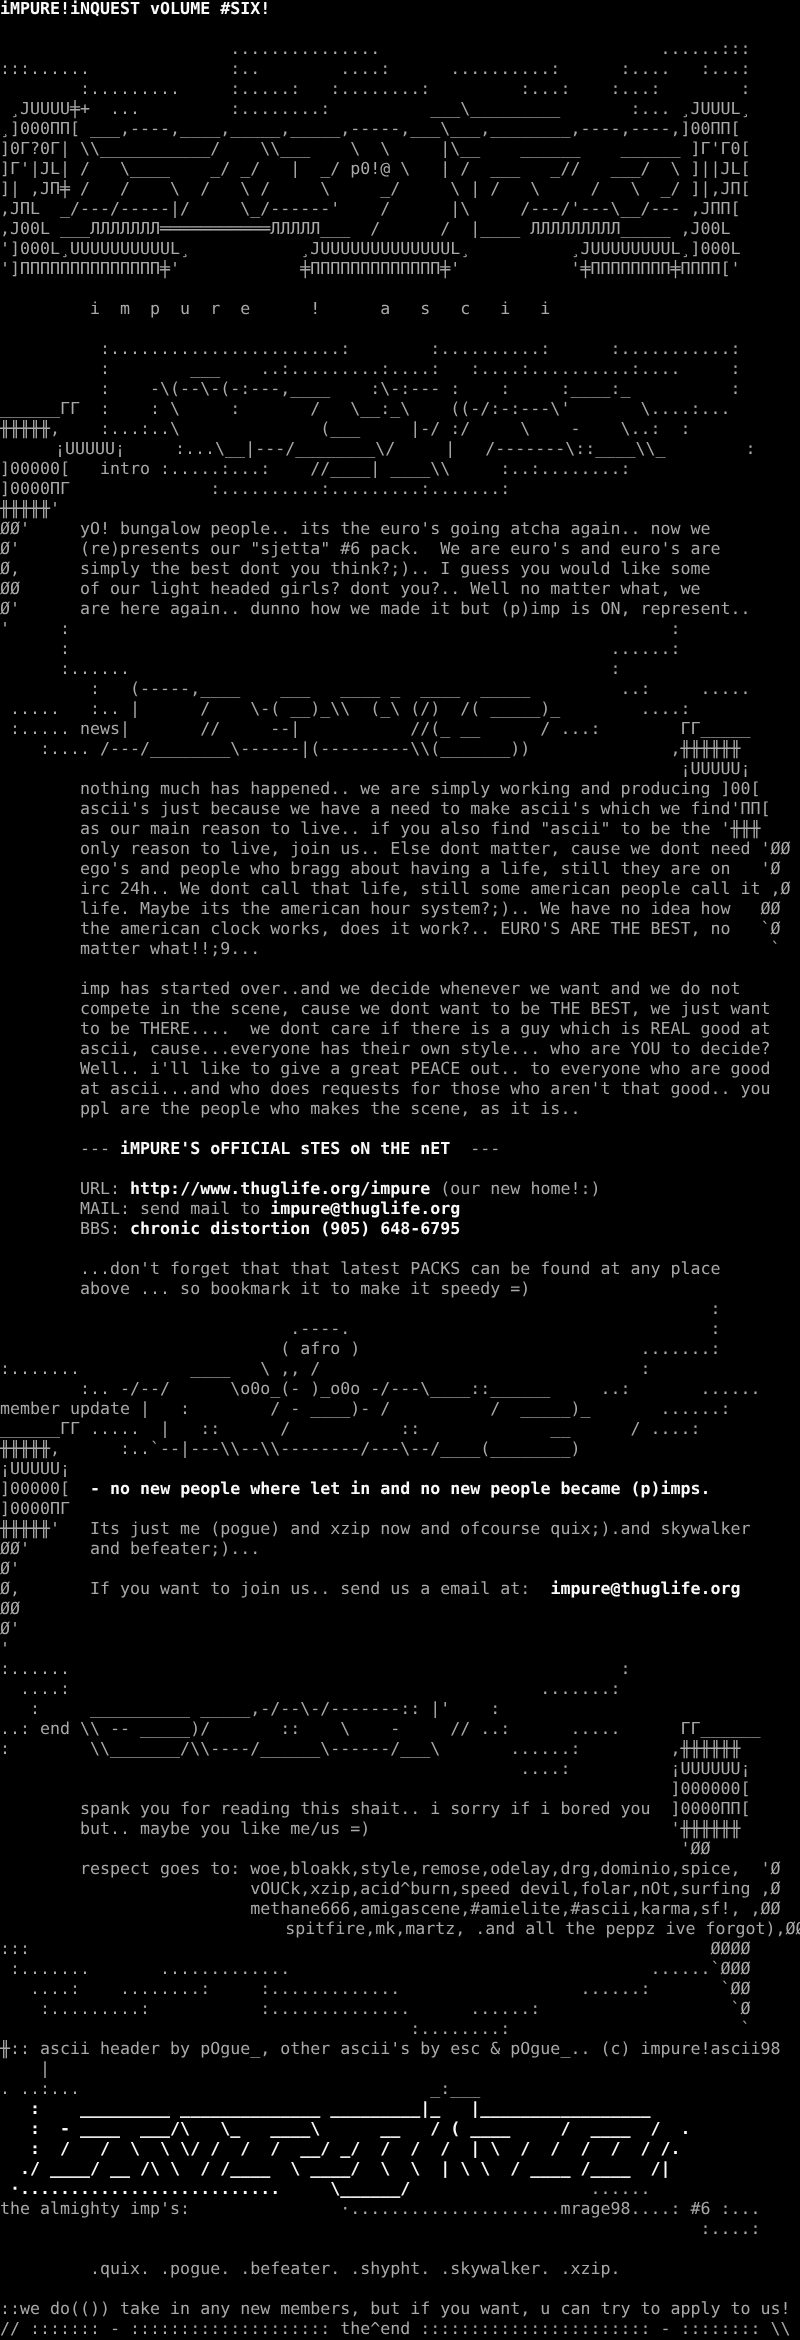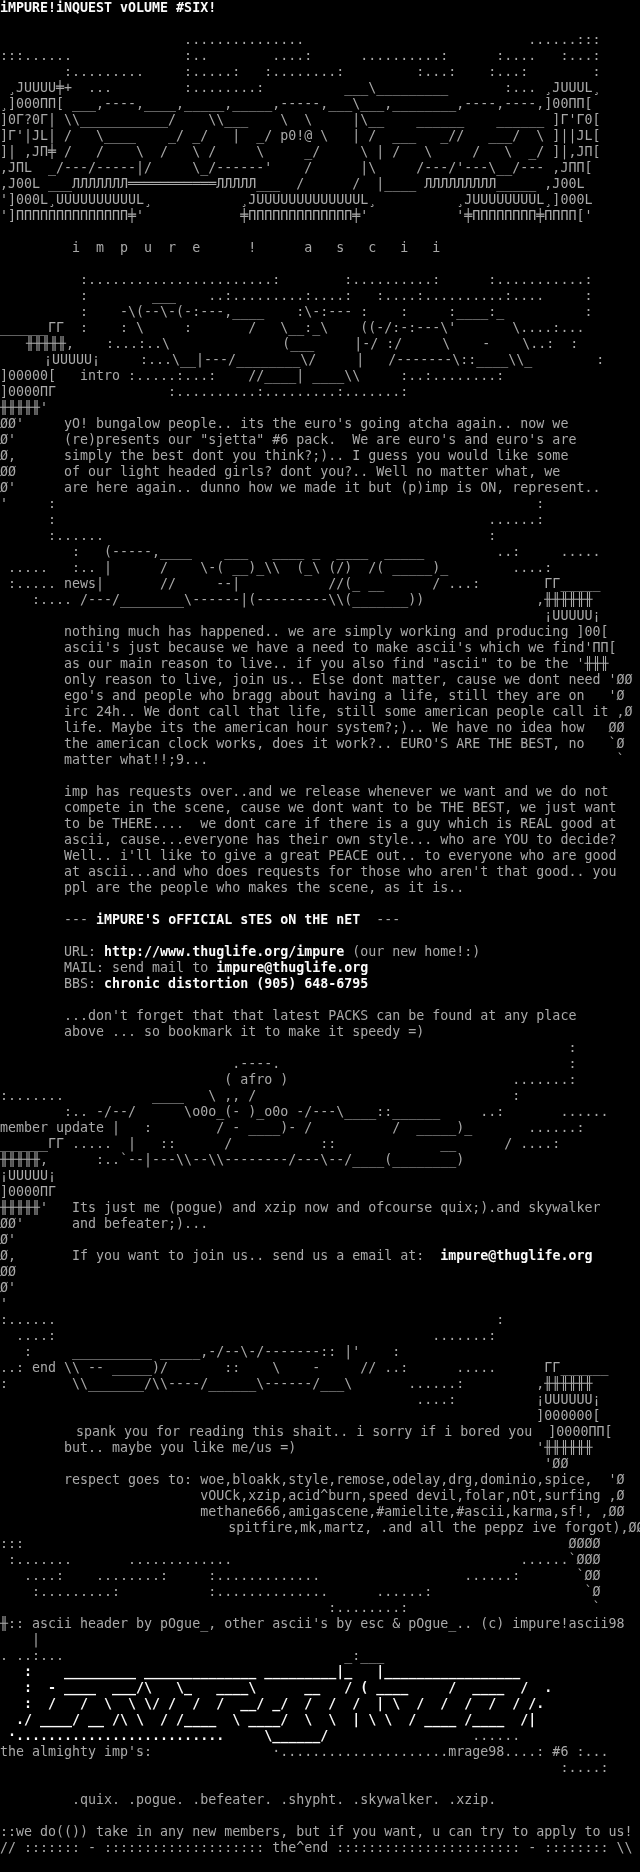--- a/index.html
+++ b/index.html
@@ -33,21 +33,21 @@
       <div class="line"><span style="white-space: pre;">,J00L ___ЛЛЛЛЛЛЛ═══════════ЛЛЛЛЛ___  /      /  |____ ЛЛЛЛЛЛЛЛЛ_____ ,J00L</span></div>
       <div class="line"><span style="white-space: pre;">']000L¸UUUUUUUUUUL¸           ¸JUUUUUUUUUUUUUL¸          ¸JUUUUUUUUL¸]000L</span></div>
       <div class="line"><span style="white-space: pre;">']ΠΠΠΠΠΠΠΠΠΠΠΠΠΠ╪'            ╪ΠΠΠΠΠΠΠΠΠΠΠΠΠ╪'           '╪ΠΠΠΠΠΠΠΠ╪ΠΠΠΠ['</span></div>
       <div class="line"><span style="white-space: pre;"></span></div>
       <div class="line"><span style="white-space: pre;">         i  m  p  u  r  e      !      a   s   c   i   i</span></div>
       <div class="line"><span style="white-space: pre;"></span></div>
       <div class="line"><span style="white-space: pre;">          :.......................:        :..........:      :...........:</span></div>
       <div class="line"><span style="white-space: pre;">          :        ___    ..:.........:....:   :....:..........:....     :</span></div>
       <div class="line"><span style="white-space: pre;">          :    -\(--\-(-:---,____    :\-:--- :    :     :____:_          :</span></div>
       <div class="line"><span style="white-space: pre;">______ΓΓ  :    : \     :       /   \__:_\    ((-/:-:---\'       \....:...</span></div>
-      <div class="line"><span style="white-space: pre; padding-left: 26px;">╫╫╫╫╫,    :...:..\              (___     |-/ :/     \    -    \..:  :</span></div>
+      <div class="line"><span style="white-space: pre;">╫╫╫╫╫,    :...:..\              (___     |-/ :/     \    -    \..:  :</span></div>
       <div class="line"><span style="white-space: pre; padding-left: 44px;">¡UUUUU¡     :...\__|---/________\/     |   /-------\::____\\_        :</span></div>
       <div class="line"><span style="white-space: pre;">]00000[   intro :.....:...:    //____| ____\\     :..:........:</span></div>
       <div class="line"><span style="white-space: pre;">]0000ΠΓ              :..........:.........:.......:</span></div>
       <div class="line"><span style="white-space: pre;">╫╫╫╫╫'</span></div>
       <div class="line"><span style="white-space: pre;">ØØ'     yO! bungalow people.. its the euro's going atcha again.. now we</span></div>
       <div class="line"><span style="white-space: pre;">Ø'      (re)presents our "sjetta" #6 pack.  We are euro's and euro's are</span></div>
       <div class="line"><span style="white-space: pre;">Ø,      simply the best dont you think?;).. I guess you would like some</span></div>
       <div class="line"><span style="white-space: pre;">ØØ      of our light headed girls? dont you?.. Well no matter what, we</span></div>
       <div class="line"><span style="white-space: pre;">Ø'      are here again.. dunno how we made it but (p)imp is ON, represent..</span></div>
       <div class="line"><span style="white-space: pre;">'     :                                                            :</span></div>
@@ -61,21 +61,21 @@
       <div class="line"><span style="white-space: pre;">        nothing much has happened.. we are simply working and producing ]00[</span></div>
       <div class="line"><span style="white-space: pre;">        ascii's just because we have a need to make ascii's which we find'ΠΠ[</span></div>
       <div class="line"><span style="white-space: pre;">        as our main reason to live.. if you also find "ascii" to be the '╫╫╫</span></div>
       <div class="line"><span style="white-space: pre;">        only reason to live, join us.. Else dont matter, cause we dont need 'ØØ</span></div>
       <div class="line"><span style="white-space: pre;">        ego's and people who bragg about having a life, still they are on   'Ø</span></div>
       <div class="line"><span style="white-space: pre;">        irc 24h.. We dont call that life, still some american people call it ,Ø</span></div>
       <div class="line"><span style="white-space: pre;">        life. Maybe its the american hour system?;).. We have no idea how   ØØ</span></div>
       <div class="line"><span style="white-space: pre;">        the american clock works, does it work?.. EURO'S ARE THE BEST, no   `Ø</span></div>
       <div class="line"><span style="white-space: pre;">        matter what!!;9...                                                   `</span></div>
       <div class="line"><span style="white-space: pre;"></span></div>
-      <div class="line"><span style="white-space: pre;">        imp has requests over..and we release whenever we want and we do not</span></div>
+      <div class="line"><span style="white-space: pre;">        imp has started over..and we decide whenever we want and we do not</span></div>
       <div class="line"><span style="white-space: pre;">        compete in the scene, cause we dont want to be THE BEST, we just want</span></div>
       <div class="line"><span style="white-space: pre;">        to be THERE....  we dont care if there is a guy which is REAL good at</span></div>
       <div class="line"><span style="white-space: pre;">        ascii, cause...everyone has their own style... who are YOU to decide?</span></div>
       <div class="line"><span style="white-space: pre;">        Well.. i'll like to give a great PEACE out.. to everyone who are good</span></div>
       <div class="line"><span style="white-space: pre;">        at ascii...and who does requests for those who aren't that good.. you</span></div>
       <div class="line"><span style="white-space: pre;">        ppl are the people who makes the scene, as it is..</span></div>
       <div class="line"><span style="white-space: pre;"></span></div>
       <div class="line"><span style="white-space: pre;">        --- </span><span class="b" style="white-space: pre;">iMPURE'S oFFICIAL sTES oN tHE nET</span><span style="white-space: pre;">  ---</span></div>
       <div class="line"><span style="white-space: pre;"></span></div>
       <div class="line"><span style="white-space: pre;">        URL: </span><span class="b" style="white-space: pre;">http://www.thuglife.org/impure</span><span style="white-space: pre;"> (our new home!:)</span></div>
@@ -86,36 +86,37 @@
       <div class="line"><span style="white-space: pre;">        above ... so bookmark it to make it speedy =)</span></div>
       <div class="line"><span style="white-space: pre;">                                                                       :</span></div>
       <div class="line"><span style="white-space: pre;">                             .----.                                    :</span></div>
       <div class="line"><span style="white-space: pre;">                            ( afro )                            .......:</span></div>
       <div class="line"><span style="white-space: pre;">:.......           ____   \ ,, /                                :</span></div>
       <div class="line"><span style="white-space: pre;">        :.. -/--/      \o0o_(- )_o0o -/---\____::______     ..:       ......</span></div>
       <div class="line"><span style="white-space: pre; text-align: right;">member update |   :        / - ____)- /          /  _____)_       ......:</span></div>
       <div class="line"><span style="white-space: pre;">______ΓΓ .....  |   ::      /           ::             __      / ....:</span></div>
       <div class="line"><span style="white-space: pre;">╫╫╫╫╫,      :..`--|---\\--\\--------/---\--/____(________)</span></div>
       <div class="line"><span style="white-space: pre;">¡UUUUU¡</span></div>
+      <div class="line"><span style="white-space: pre;">]00000[  </span><span class="b" style="white-space: pre;">- no new people where let in and no new people became (p)imps.</span></div>
       <div class="line"><span style="white-space: pre;">]0000ΠΓ</span></div>
       <div class="line"><span style="white-space: pre;">╫╫╫╫╫'   Its just me (pogue) and xzip now and ofcourse quix;).and skywalker</span></div>
       <div class="line"><span style="white-space: pre;">ØØ'      and befeater;)...</span></div>
       <div class="line"><span style="white-space: pre;">Ø'</span></div>
       <div class="line"><span style="white-space: pre;">Ø,       If you want to join us.. send us a email at:  </span><span class="b" style="white-space: pre;">impure@thuglife.org</span></div>
       <div class="line"><span style="white-space: pre;">ØØ</span></div>
       <div class="line"><span style="white-space: pre;">Ø'</span></div>
       <div class="line"><span style="white-space: pre;">'</span></div>
       <div class="line"><span style="white-space: pre;">:......                                                       :</span></div>
       <div class="line"><span style="white-space: pre;">  ....:                                               .......:</span></div>
       <div class="line"><span style="white-space: pre;">   :     __________ _____,-/--\-/-------:: |'    :</span></div>
       <div class="line"><span style="white-space: pre;">..: end \\ -- _____)/       ::    \    -     // ..:      .....      ΓΓ______</span></div>
       <div class="line"><span style="white-space: pre;">:        \\_______/\\----/______\------/___\       ......:         ,╫╫╫╫╫╫</span></div>
       <div class="line"><span style="white-space: pre;">                                                    ....:          ¡UUUUUU¡</span></div>
       <div class="line"><span style="white-space: pre;">                                                                   ]000000[</span></div>
-      <div class="line"><span style="white-space: pre; padding-left: 12px;">        spank you for reading this shait.. i sorry if i bored you  ]0000ΠΠ[</span></div>
+      <div class="line"><span style="white-space: pre;">        spank you for reading this shait.. i sorry if i bored you  ]0000ΠΠ[</span></div>
       <div class="line"><span style="white-space: pre;">        but.. maybe you like me/us =)                              '╫╫╫╫╫╫</span></div>
       <div class="line"><span style="white-space: pre;">                                                                    'ØØ</span></div>
       <div class="line"><span style="white-space: pre;">        respect goes to: woe,bloakk,style,remose,odelay,drg,dominio,spice,  'Ø</span></div>
       <div class="line"><span style="white-space: pre;">                         vOUCk,xzip,acid^burn,speed devil,folar,nOt,surfing ,Ø</span></div>
       <div class="line"><span style="white-space: pre; margin-top: 14px;">                         methane666,amigascene,#amielite,#ascii,karma,sf!, ,ØØ</span></div>
       <div class="line"><span style="white-space: pre; padding-left: 28px;">                         spitfire,mk,martz, .and all the peppz ive forgot),ØØØ</span></div>
       <div class="line"><span style="white-space: pre;">:::                                                                    ØØØØ</span></div>
       <div class="line"><span style="white-space: pre;"> :.......       .............                                    ......`ØØØ</span></div>
       <div class="line"><span style="white-space: pre;">   ....:    ........:     :.............                  ......:       `ØØ</span></div>
       <div class="line"><span style="white-space: pre;">    :.........:           :..............      ......:                   `Ø</span></div>

